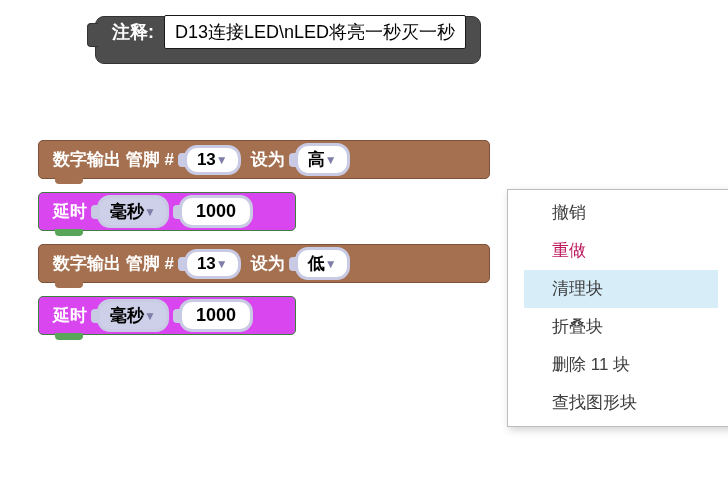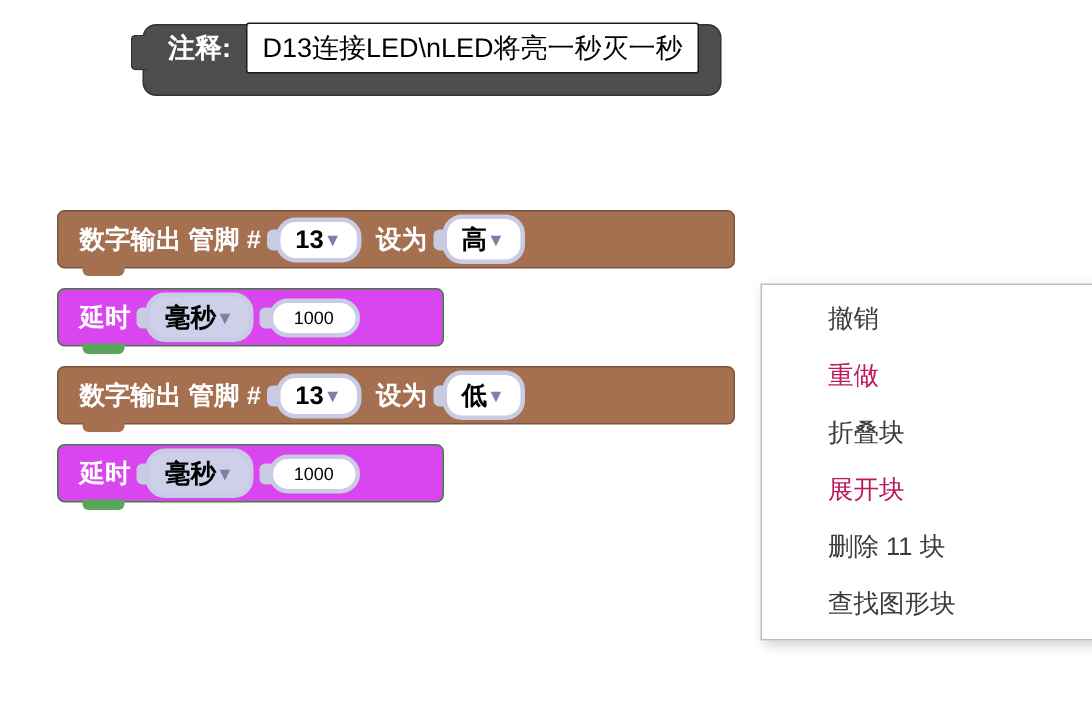--- a/index.html
+++ b/index.html
@@ -108,21 +108,21 @@
     background: #c9cbe4;
     border-radius: 4px 0 0 4px;
   }
   .field.lav { background: #cdd0e8; }
   .field .arrow {
     font-size: 12px;
     color: #7e7ea8;
     font-weight: 400;
     line-height: 1;
   }
-  .field.value { font-weight: 400; font-size: 12px; padding: 3px 14px; }
+  .field.value { font-weight: 700; font-size: 18px; padding: 3px 14px; }
 
   
   .context-menu {
     position: absolute;
     left: 507px; top: 189px;
     width: 228px;
     background: #ffffff;
     border: 1px solid #bcbcbc;
     box-shadow: 2px 3px 8px rgba(0,0,0,0.18);
     padding: 4px 16px;
@@ -190,19 +190,19 @@
     <span class="field lav">
       <span>毫秒</span>
       <span class="arrow">▼</span>
     </span>
     <span class="field value">1000</span>
   </div>
 
   <div class="context-menu">
     <div class="menu-item">撤销</div>
     <div class="menu-item disabled">重做</div>
+    <div class="menu-item highlight">清理块</div>
     <div class="menu-item">折叠块</div>
-    <div class="menu-item disabled">展开块</div>
     <div class="menu-item">删除 11 块</div>
     <div class="menu-item">查找图形块</div>
   </div>
 
 </div>
 
 </body></html>

